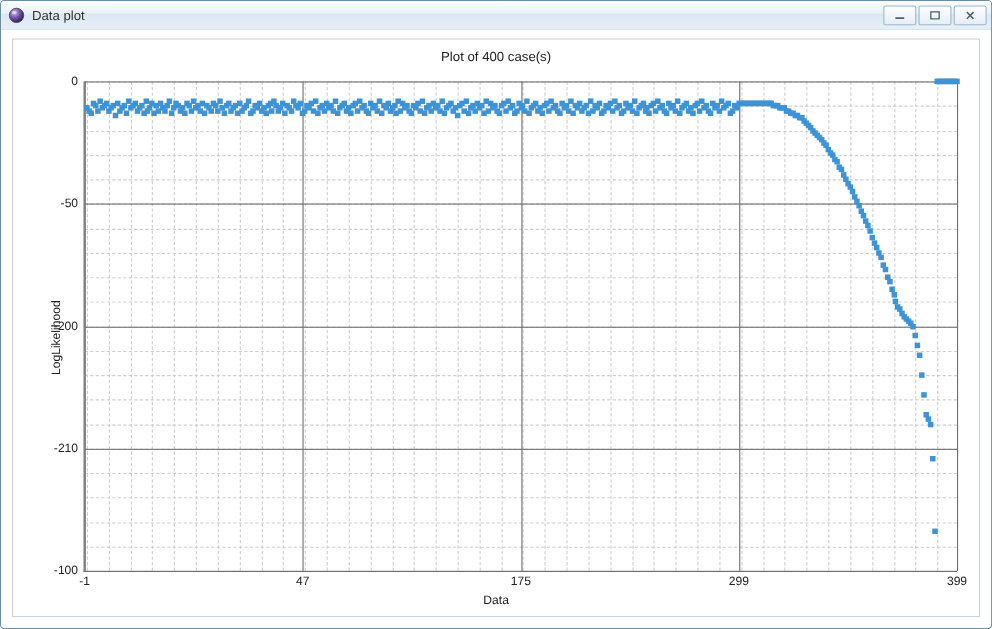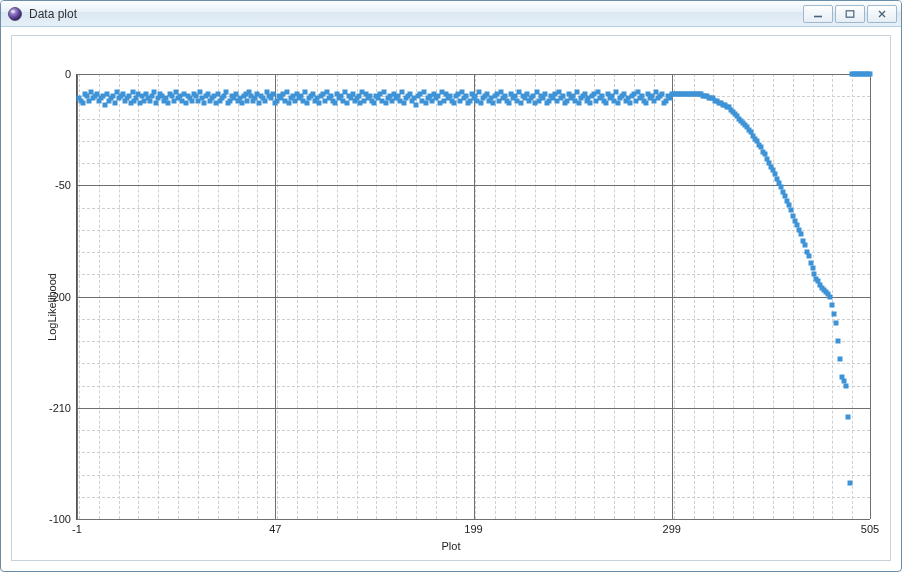--- a/index.html
+++ b/index.html
@@ -187,23 +187,24 @@
       <span class="winbtn" title="Close">
         <svg width="10" height="8" viewBox="0 0 10 8">
             <path d="M2 1 L8 7 M8 1 L2 7" stroke="#4a6377" stroke-width="1.4"></path>
           </svg>
       </span>
     </div>
   </div>
 
   <div class="content">
     <div class="content-inner">
+      <div class="chart-title">Plot of 400 case(s)</div>
       <div class="plot-wrap">
         <div class="ylabel">LogLikelihood</div>
-        <div class="xlabel">Plot</div>
+        <div class="xlabel">Data</div>
         <div class="plot" id="plot">
             <div class="minor-v" style="left: 1.9825px;"></div>
             <div class="minor-v" style="left: 21.8075px;"></div>
             <div class="minor-v" style="left: 41.6325px;"></div>
             <div class="minor-v" style="left: 61.4575px;"></div>
             <div class="minor-v" style="left: 81.2825px;"></div>
             <div class="minor-v" style="left: 101.108px;"></div>
             <div class="minor-v" style="left: 120.932px;"></div>
             <div class="minor-v" style="left: 140.757px;"></div>
             <div class="minor-v" style="left: 160.583px;"></div>
@@ -257,25 +258,25 @@
             <div class="minor-h" style="top: 89px;"></div>
             <div class="minor-h" style="top: 66.75px;"></div>
             <div class="minor-h" style="top: 44.5px;"></div>
             <div class="minor-h" style="top: 22.25px;"></div>
             <div class="minor-h" style="top: 0px;"></div>
             <div class="grid-v" style="left: 0px;"></div>
             <div class="tick-x" style="left: 0px;">-1</div>
             <div class="grid-v" style="left: 198.25px;"></div>
             <div class="tick-x" style="left: 198.25px;">47</div>
             <div class="grid-v" style="left: 396.5px;"></div>
-            <div class="tick-x" style="left: 396.5px;">199</div>
+            <div class="tick-x" style="left: 396.5px;">175</div>
             <div class="grid-v" style="left: 594.75px;"></div>
             <div class="tick-x" style="left: 594.75px;">299</div>
             <div class="grid-v" style="left: 793px;"></div>
-            <div class="tick-x" style="left: 793px;">505</div>
+            <div class="tick-x" style="left: 793px;">399</div>
             <div class="grid-h" style="top: 0px;"></div>
             <div class="tick-y" style="top: 0px;">0</div>
             <div class="grid-h" style="top: 111.25px;"></div>
             <div class="tick-y" style="top: 111.25px;">-50</div>
             <div class="grid-h" style="top: 222.5px;"></div>
             <div class="tick-y" style="top: 222.5px;">-200</div>
             <div class="grid-h" style="top: 333.75px;"></div>
             <div class="tick-y" style="top: 333.75px;">-210</div>
             <div class="grid-h" style="top: 445px;"></div>
             <div class="tick-y" style="top: 445px;">-100</div>

